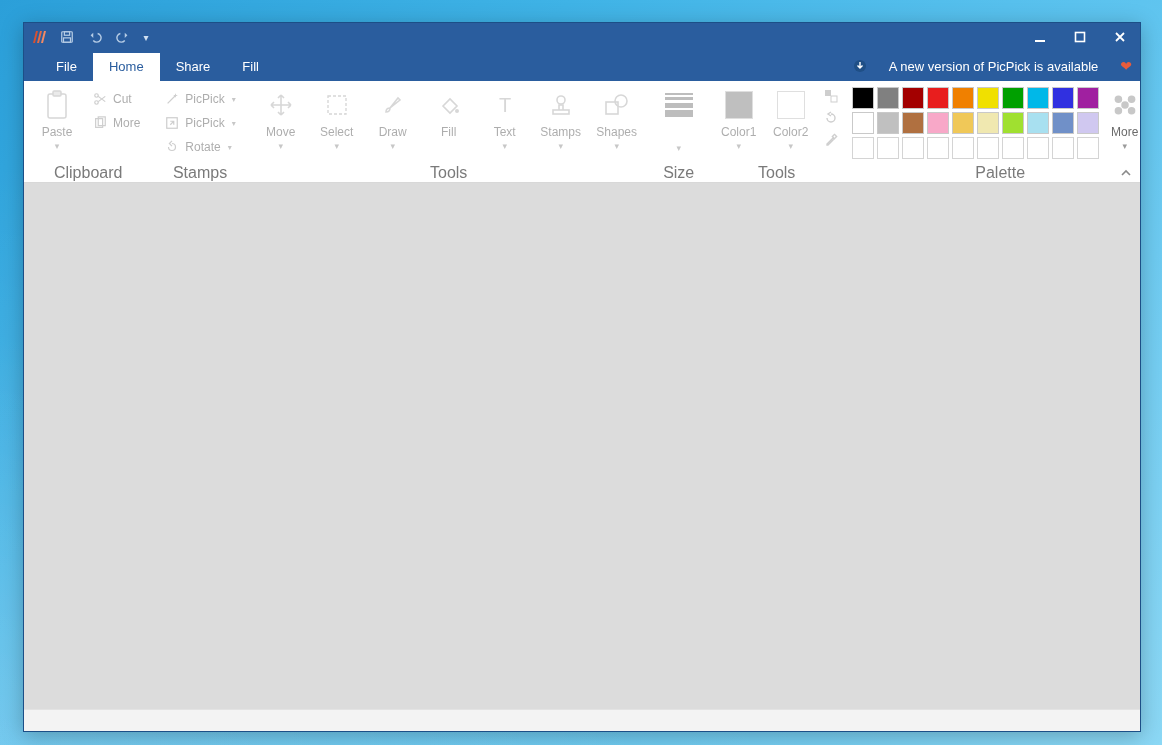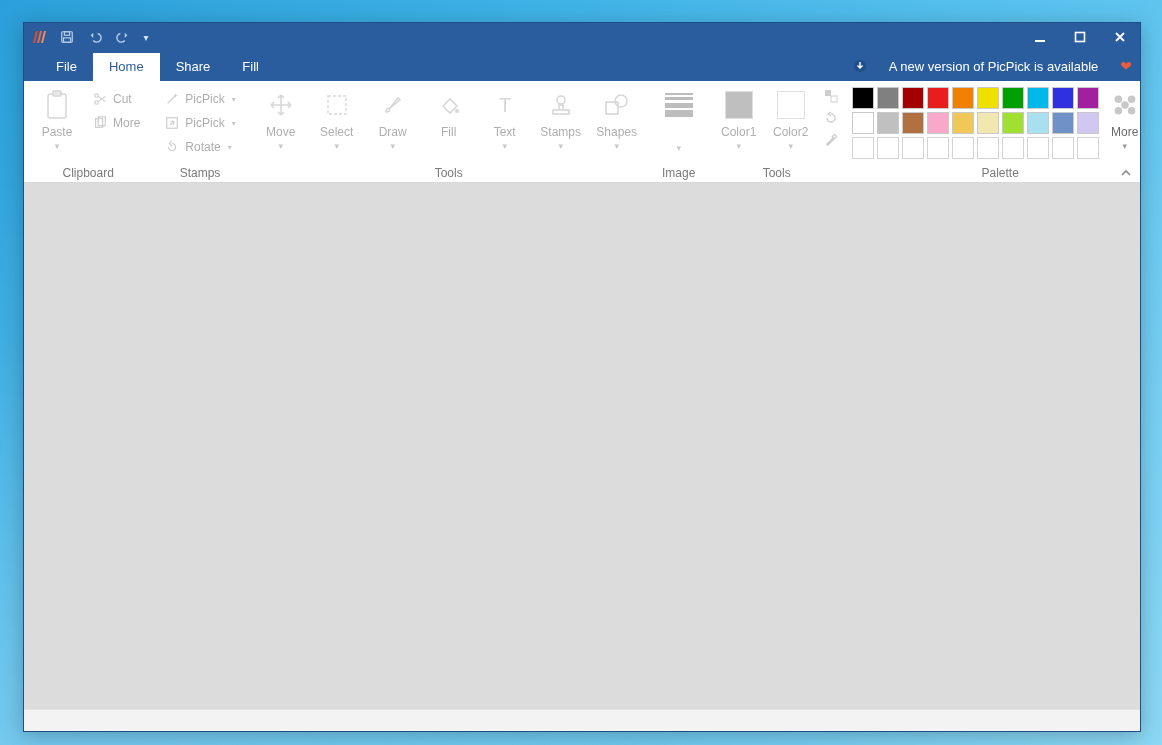--- a/index.html
+++ b/index.html
@@ -56,21 +56,21 @@
   
   .ribbon {
     background:#fff; border-bottom:1px solid #d8d8d8; height:102px; display:flex; flex-shrink:0; position:relative;
     color:#6b6b6b;
   }
   .group {
     display:flex; flex-direction:column; align-items:center; padding:4px 6px 0 6px; position:relative;
   }
   .group-sep { width:1px; background:#e4e4e4; margin:6px 0 6px 0;}
   .group-body { display:flex; align-items:flex-start; gap:2px; flex:1;}
-  .group-label { font-size:12px; color:#7a7a7a; height:18px; line-height:18px;}
+  .group-label { font-size:16px; color:#7a7a7a; height:18px; line-height:18px;}
   .bigbtn {
     display:flex; flex-direction:column; align-items:center; justify-content:flex-start;
     width:54px; padding-top:4px; gap:4px; cursor:pointer; color:#9b9b9b;
   }
   .bigbtn .ico { width:32px; height:32px; display:flex; align-items:center; justify-content:center;}
   .bigbtn .lbl { font-size:12px; line-height:14px; text-align:center; color:#6b6b6b;}
   .bigbtn .caret { font-size:9px; color:#9b9b9b; margin-top:-2px;}
   .smallcol { display:flex; flex-direction:column; gap:0; padding-top:2px;}
   .smallbtn { display:flex; align-items:center; gap:5px; height:24px; padding:0 6px; font-size:12px; color:#6b6b6b; cursor:pointer; white-space:nowrap;}
   .smallbtn .sico { width:16px;height:16px;display:flex;align-items:center;justify-content:center; color:#9b9b9b;}
@@ -334,21 +334,21 @@
             <span class="size-lines">
                 <div class="l1"></div>
                 <div class="l2"></div>
                 <div class="l3"></div>
                 <div class="l4"></div>
               </span>
           </span>
           <span class="caret" style="margin-top:18px">▾</span>
         </div>
       </div>
-      <div class="group-label">Image</div>
+      <div class="group-label">Size</div>
     </div>
     <div class="group-sep"></div>
 
     <div class="group">
       <div class="group-body">
         <div class="bigbtn disabled" style="width:50px">
           <span class="ico">
               <span class="swatch-big" style="background:#8c8c8c"></span>
             </span>
           <span class="lbl">Color1</span>

